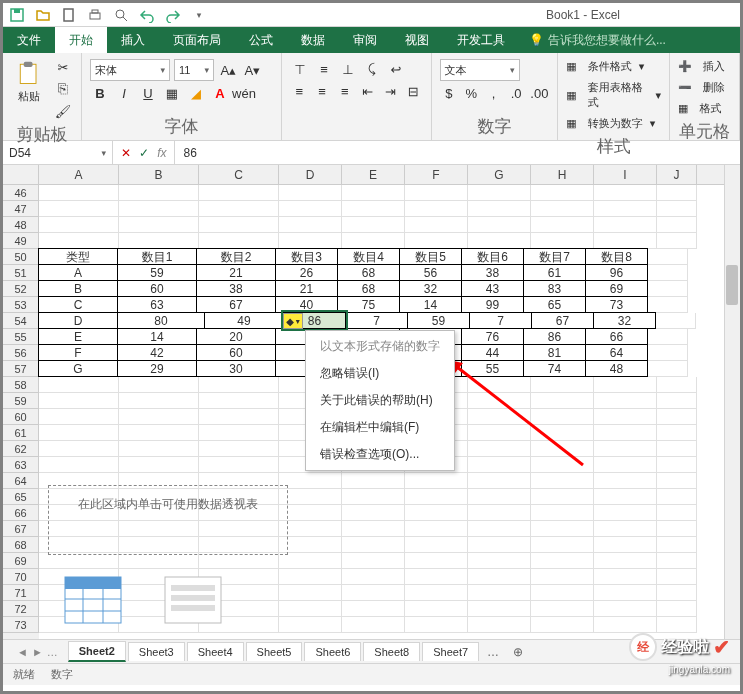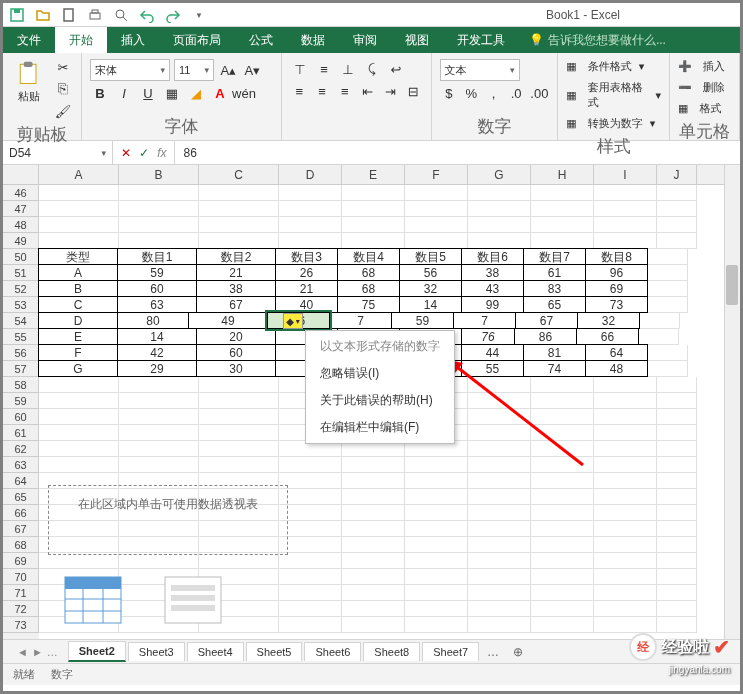--- a/index.html
+++ b/index.html
@@ -387,38 +387,38 @@
           <div class="cell bordered" style="width: 63px;">40</div>
           <div class="cell bordered" style="width: 63px;">75</div>
           <div class="cell bordered" style="width: 63px;">14</div>
           <div class="cell bordered" style="width: 63px;">99</div>
           <div class="cell bordered" style="width: 63px;">65</div>
           <div class="cell bordered" style="width: 63px;">73</div>
           <div class="cell" style="width: 40px;"></div>
         </div>
         <div class="cellrow">
           <div class="cell bordered" style="width: 80px;">D</div>
-          <div class="cell bordered" style="width: 72px;">80</div>
+          <div class="cell bordered" style="width: 88px;">80</div>
           <div class="cell bordered" style="width: 80px;">49</div>
           <div class="cell bordered sel-cell" style="width: 63px;">86</div>
           <div class="cell bordered" style="width: 63px;">7</div>
           <div class="cell bordered" style="width: 63px;">59</div>
           <div class="cell bordered" style="width: 63px;">7</div>
           <div class="cell bordered" style="width: 63px;">67</div>
           <div class="cell bordered" style="width: 63px;">32</div>
           <div class="cell" style="width: 40px;"></div>
         </div>
         <div class="cellrow">
           <div class="cell bordered" style="width: 80px;">E</div>
           <div class="cell bordered" style="width: 80px;">14</div>
           <div class="cell bordered" style="width: 80px;">20</div>
           <div class="cell bordered" style="width: 63px;"></div>
           <div class="cell bordered" style="width: 63px;"></div>
           <div class="cell bordered" style="width: 63px;">34</div>
-          <div class="cell bordered" style="width: 54px; font-style: italic;">76</div>
+          <div class="cell bordered" style="width: 63px;">76</div>
           <div class="cell bordered" style="width: 63px;">86</div>
           <div class="cell bordered" style="width: 63px;">66</div>
           <div class="cell" style="width: 40px;"></div>
         </div>
         <div class="cellrow">
           <div class="cell bordered" style="width: 80px;">F</div>
           <div class="cell bordered" style="width: 80px;">42</div>
           <div class="cell bordered" style="width: 80px;">60</div>
           <div class="cell bordered" style="width: 63px;"></div>
           <div class="cell bordered" style="width: 63px;"></div>
@@ -637,20 +637,21 @@
         <div class="vthumb" style="top:100px;height:40px"></div>
       </div>
 
   <div class="err-ind" style="left:280px;top:148px">◆</div>
 
   <div class="context" style="left:302px;top:165px">
     <div class="context-item" style="color:#888">以文本形式存储的数字</div>
     <div class="context-item">忽略错误(I)</div>
     <div class="context-item">关于此错误的帮助(H)</div>
     <div class="context-item">在编辑栏中编辑(F)</div>
+    <div class="context-item">错误检查选项(O)...</div>
   </div>
 
   <svg class="arrow-overlay" style="left:440px;top:190px" width="150" height="120">
     <line x1="140" y1="110" x2="5" y2="5" stroke="#ff0000" stroke-width="3"></line>
     <polygon points="5,5 20,8 12,18" fill="#ff0000"></polygon>
   </svg>
 
   <div class="pivot-box" style="left:45px;top:320px;width:240px;height:70px">
     <div class="pivot-text">在此区域内单击可使用数据透视表</div>
   </div>

